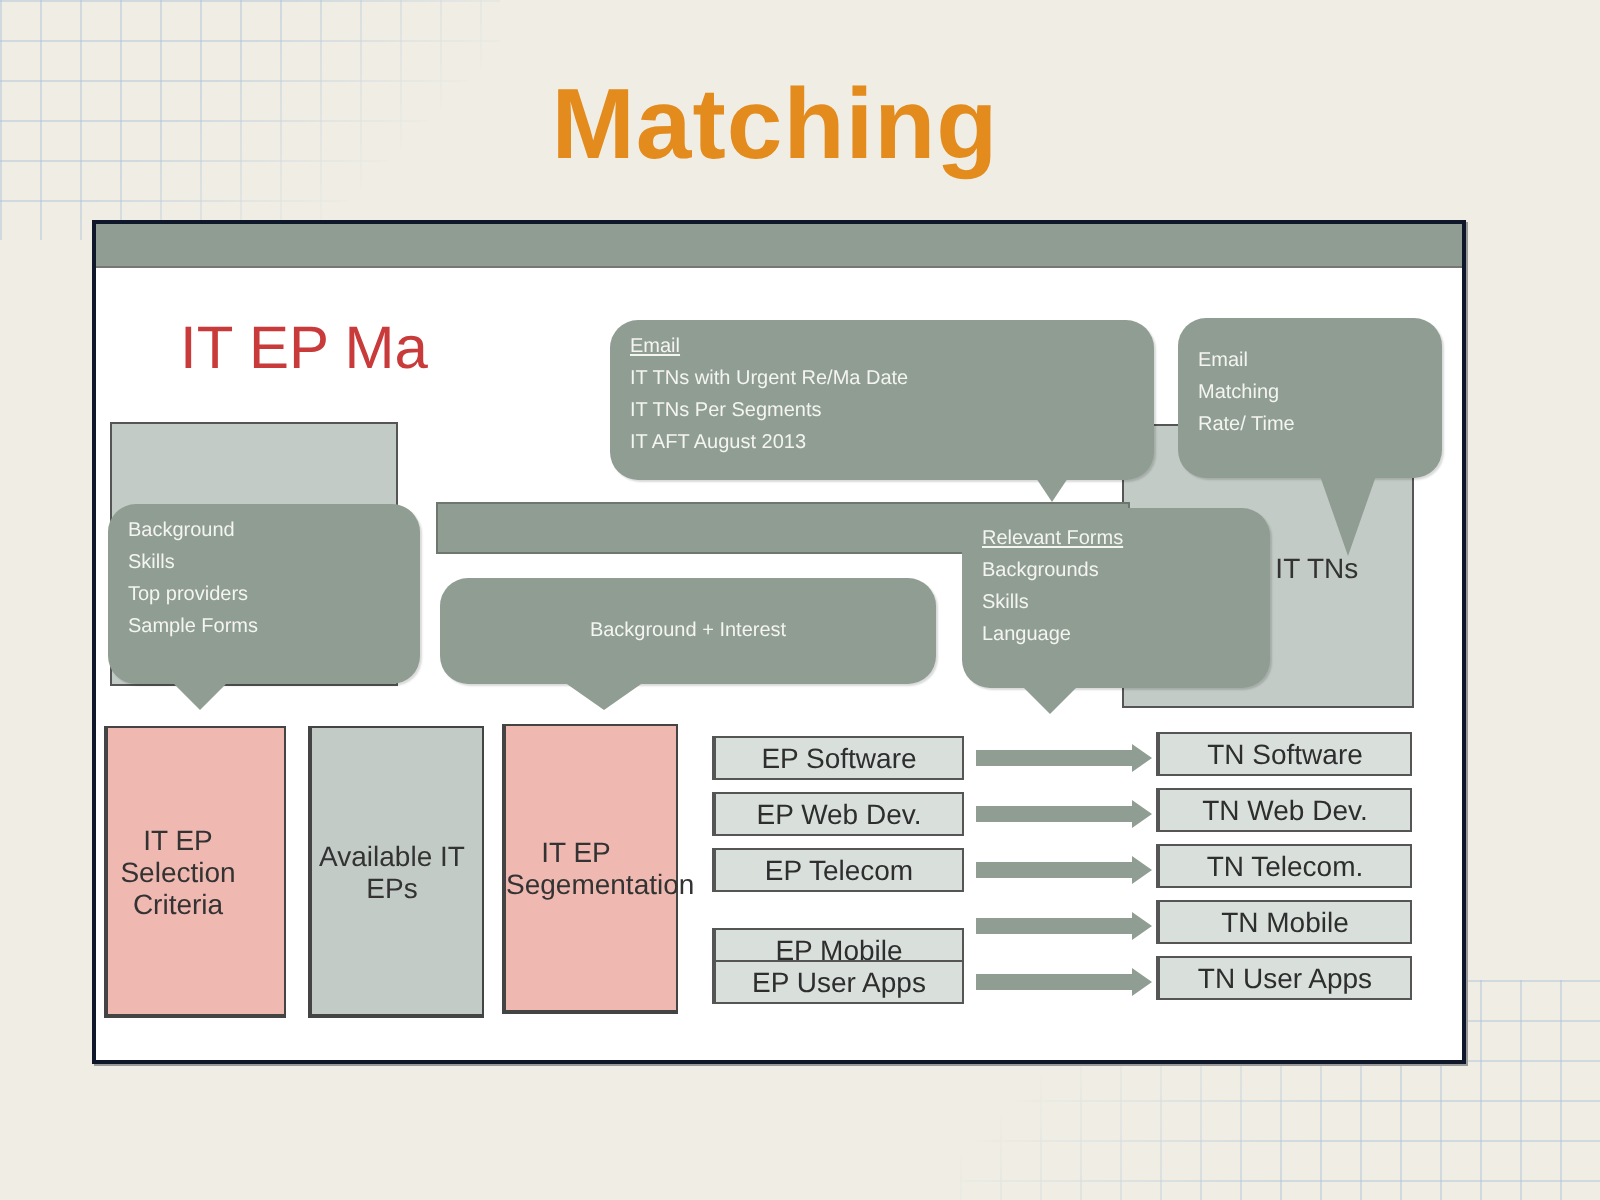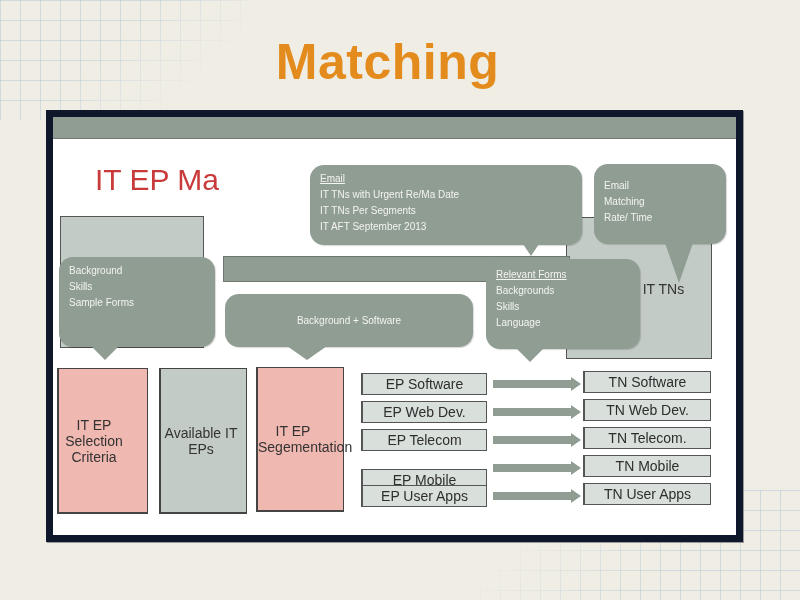--- a/index.html
+++ b/index.html
@@ -22,21 +22,21 @@
     -webkit-mask-image:linear-gradient(315deg,#000 40%,transparent 80%);
     mask-image:linear-gradient(315deg,#000 40%,transparent 80%); }
 
   .title {
     position:absolute; left:0; width:775px; top:33px; text-align:center;
     font-size:50px; font-weight:bold; color:#e38b1c; letter-spacing:0.5px;
   }
 
   .slide {
     position:absolute; left:46px; top:110px; width:683px; height:418px;
-    background:#fff; border:7px solid #0f172a; box-shadow:1px 1px 0 #999;
+    background:#fff; border:2px solid #0f172a; box-shadow:1px 1px 0 #999;
   }
   .slide-bar { position:absolute; left:0; top:0; right:0; height:21px; background:#8f9d93; border-bottom:1px solid #777; }
   .inner-title {
     position:absolute; left:42px; top:46px; font-size:30px; color:#c93a3a;
   }
   .panel-gray { position:absolute; background:#c3cbc6; border:1px solid #555; }
   .band { position:absolute; background:#8f9d93; border:1px solid #6d776f; }
 
   .callout {
     position:absolute; background:#8f9d93; border-radius:14px; color:#f4f4f0;
@@ -81,40 +81,41 @@
 
   <div class="panel-gray" style="left:7px; top:99px; width:142px; height:130px;"></div>
   <div class="panel-gray" style="left:513px; top:100px; width:144px; height:140px;"></div>
   <div class="band" style="left:170px; top:139px; width:345px; height:24px;"></div>
   <div class="it-tns">e IT TNs</div>
 
   <div class="callout" style="left:257px; top:48px; width:272px; height:80px; padding-left:10px;">
     <div class="hdr">Email</div>
     <div>IT TNs with Urgent Re/Ma Date</div>
     <div>IT TNs Per Segments</div>
-    <div>IT AFT September 2013</div>
+    <div>IT AFT August 2013</div>
   </div>
   <div class="tail" style="left:470px; top:127px; border-left:8px solid transparent; border-right:8px solid transparent; border-top:12px solid #8f9d93;"></div>
 
   <div class="callout" style="left:541px; top:47px; width:132px; height:80px; padding-top:14px;">
     <div>Email</div>
     <div>Matching</div>
     <div>Rate/ Time</div>
   </div>
   <div class="tail" style="left:612px; top:126px; border-left:14px solid transparent; border-right:14px solid transparent; border-top:40px solid #8f9d93;"></div>
 
   <div class="callout" style="left:6px; top:140px; width:156px; height:90px; ">
     <div>Background</div>
     <div>Skills</div>
+    <div>Top providers</div>
     <div>Sample Forms</div>
   </div>
   <div class="tail" style="left:38px; top:229px; border-left:14px solid transparent; border-right:14px solid transparent; border-top:14px solid #8f9d93;"></div>
 
   <div class="callout" style="left:172px; top:177px; width:248px; height:53px; display:flex; align-items:center; justify-content:center;">
-    <span>Background + Software</span>
+    <span>Background + Interest</span>
   </div>
   <div class="tail" style="left:234px; top:229px; border-left:20px solid transparent; border-right:20px solid transparent; border-top:14px solid #8f9d93;"></div>
 
   <div class="callout" style="left:433px; top:142px; width:154px; height:90px; padding-top:8px;">
     <div class="hdr">Relevant Forms</div>
     <div>Backgrounds</div>
     <div>Skills</div>
     <div>Language</div>
   </div>
   <div class="tail" style="left:463px; top:231px; border-left:14px solid transparent; border-right:14px solid transparent; border-top:14px solid #8f9d93;"></div>

